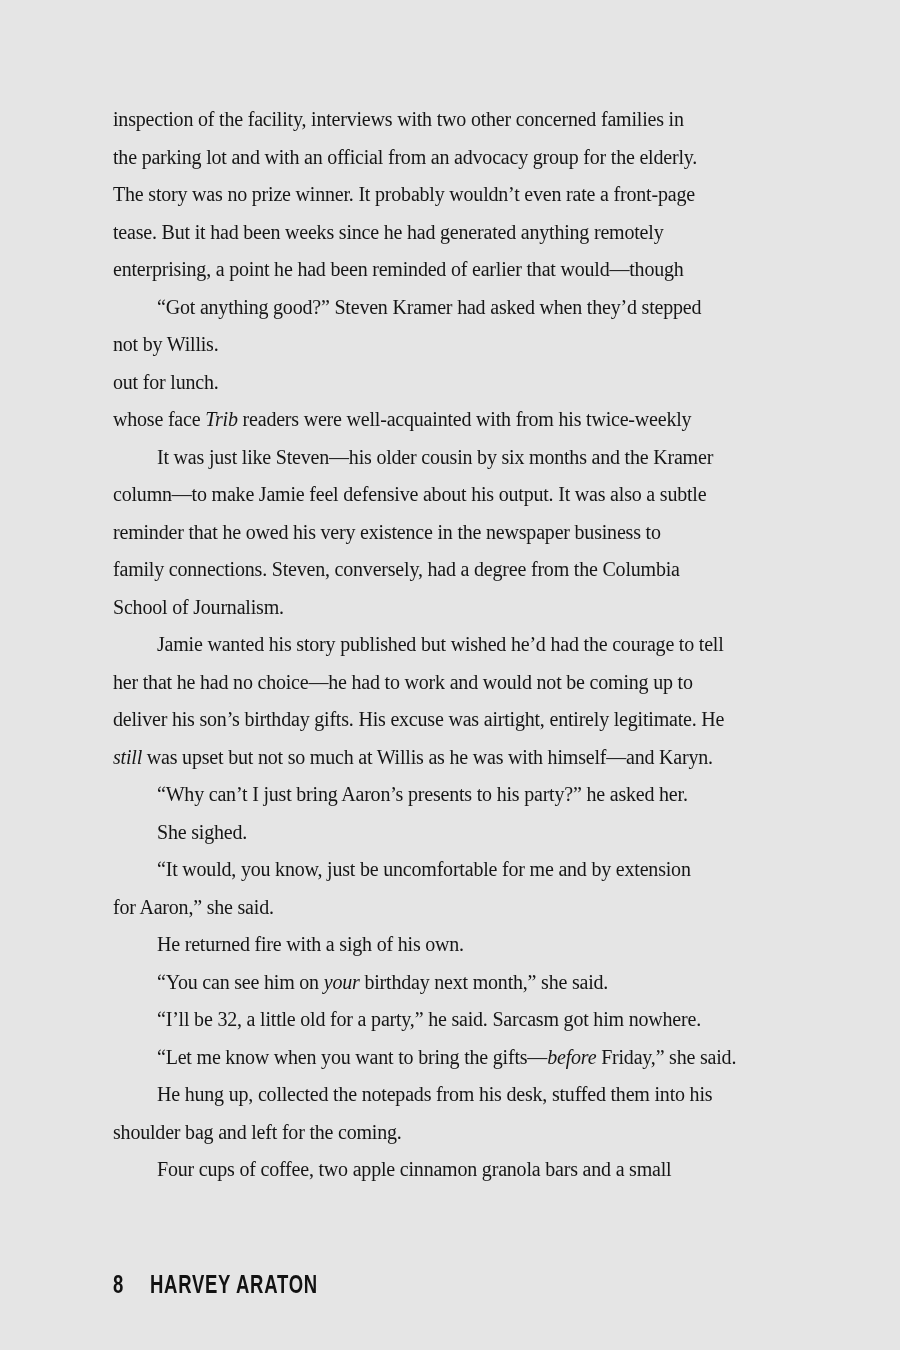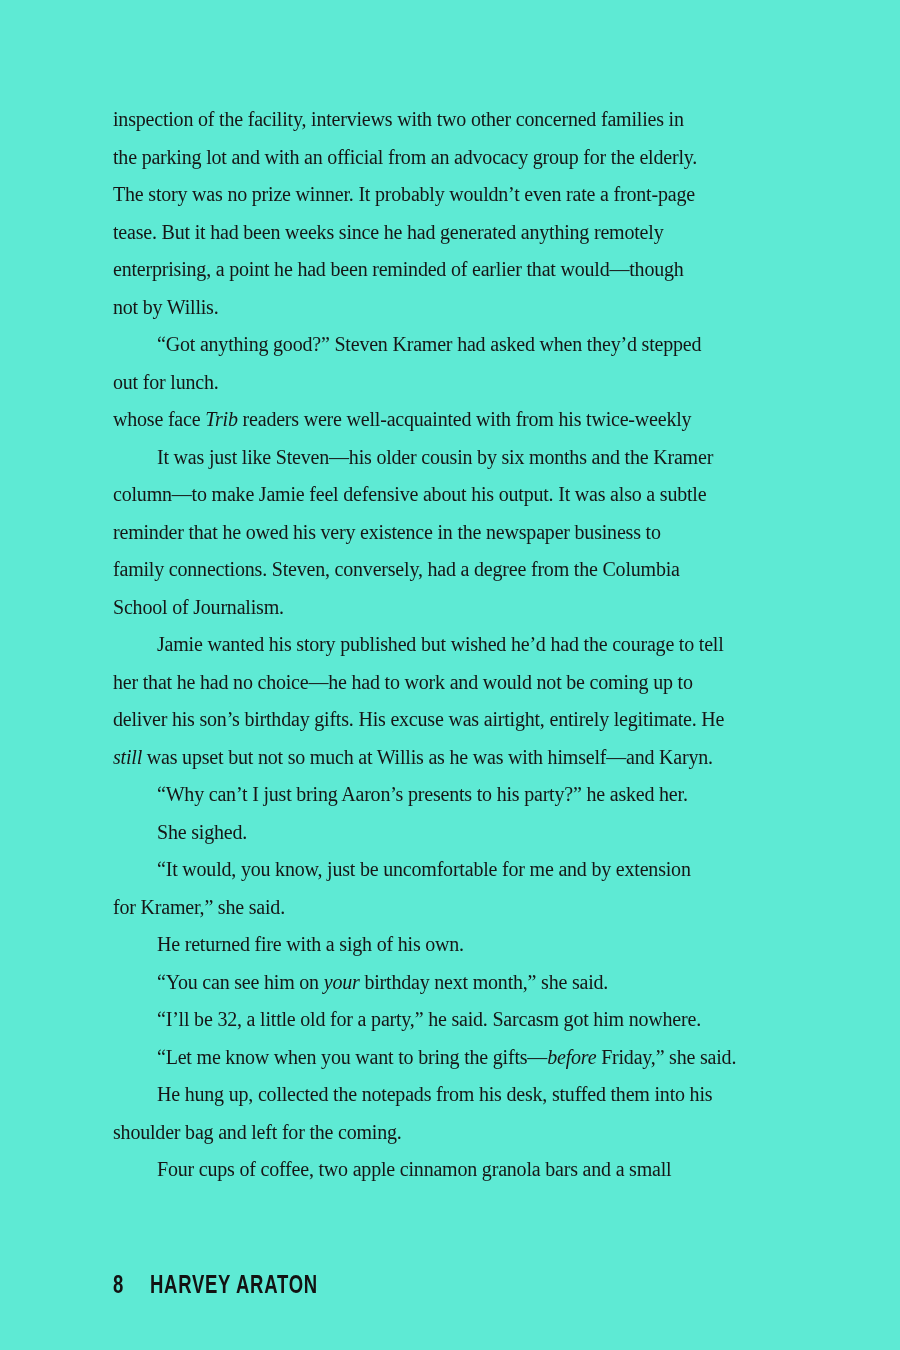--- a/index.html
+++ b/index.html
@@ -4,21 +4,21 @@
 <style>
   html, body {
     margin: 0;
     padding: 0;
     background: #ffffff;
   }
   .page {
     position: relative;
     width: 900px;
     height: 1350px;
-    background: #5eead4;
+    background: #e5e5e5;
     overflow: hidden;
   }
   .text-block {
     position: absolute;
     left: 113px;
     top: 101px;
     width: 680px;
   }
   .line {
     height: 37.5px;
@@ -55,37 +55,37 @@
 </head>
 <body>
 
 <div class="page">
   <main class="text-block">
       <div class="line"><span>inspection of the facility, interviews with two other concerned families in</span></div>
       <div class="line"><span>the parking lot and with an official from an advocacy group for the elderly.</span></div>
       <div class="line"><span>The story was no prize winner. It probably wouldn’t even rate a front-page</span></div>
       <div class="line"><span>tease. But it had been weeks since he had generated anything remotely</span></div>
       <div class="line"><span>enterprising, a point he had been reminded of earlier that would—though</span></div>
+      <div class="line indent"><span>“Got anything good?” Steven Kramer had asked when they’d stepped</span></div>
       <div class="line"><span>not by Willis.</span></div>
-      <div class="line indent"><span>“Got anything good?” Steven Kramer had asked when they’d stepped</span></div>
       <div class="line"><span>out for lunch.</span></div>
       <div class="line"><span>whose face </span><em>Trib</em><span> readers were well-acquainted with from his twice-weekly</span></div>
       <div class="line indent"><span>It was just like Steven—his older cousin by six months and the Kramer</span></div>
       <div class="line"><span>column—to make Jamie feel defensive about his output. It was also a subtle</span></div>
       <div class="line"><span>reminder that he owed his very existence in the newspaper business to</span></div>
       <div class="line"><span>family connections. Steven, conversely, had a degree from the Columbia</span></div>
       <div class="line"><span>School of Journalism.</span></div>
       <div class="line indent"><span>Jamie wanted his story published but wished he’d had the courage to tell</span></div>
       <div class="line"><span>her that he had no choice—he had to work and would not be coming up to</span></div>
       <div class="line"><span>deliver his son’s birthday gifts. His excuse was airtight, entirely legitimate. He</span></div>
       <div class="line"><em>still</em><span> was upset but not so much at Willis as he was with himself—and Karyn.</span></div>
       <div class="line indent"><span>“Why can’t I just bring Aaron’s presents to his party?” he asked her.</span></div>
       <div class="line indent"><span>She sighed.</span></div>
       <div class="line indent"><span>“It would, you know, just be uncomfortable for me and by extension</span></div>
-      <div class="line"><span>for Kramer,” she said.</span></div>
+      <div class="line"><span>for Aaron,” she said.</span></div>
       <div class="line indent"><span>He returned fire with a sigh of his own.</span></div>
       <div class="line indent"><span>“You can see him on </span><em>your</em><span> birthday next month,” she said.</span></div>
       <div class="line indent"><span>“I’ll be 32, a little old for a party,” he said. Sarcasm got him nowhere.</span></div>
       <div class="line indent"><span>“Let me know when you want to bring the gifts—</span><em>before</em><span> Friday,” she said.</span></div>
       <div class="line indent"><span>He hung up, collected the notepads from his desk, stuffed them into his</span></div>
       <div class="line"><span>shoulder bag and left for the coming.</span></div>
       <div class="line indent"><span>Four cups of coffee, two apple cinnamon granola bars and a small</span></div>
     </main>
   <footer class="footer">
     <span>8</span>

